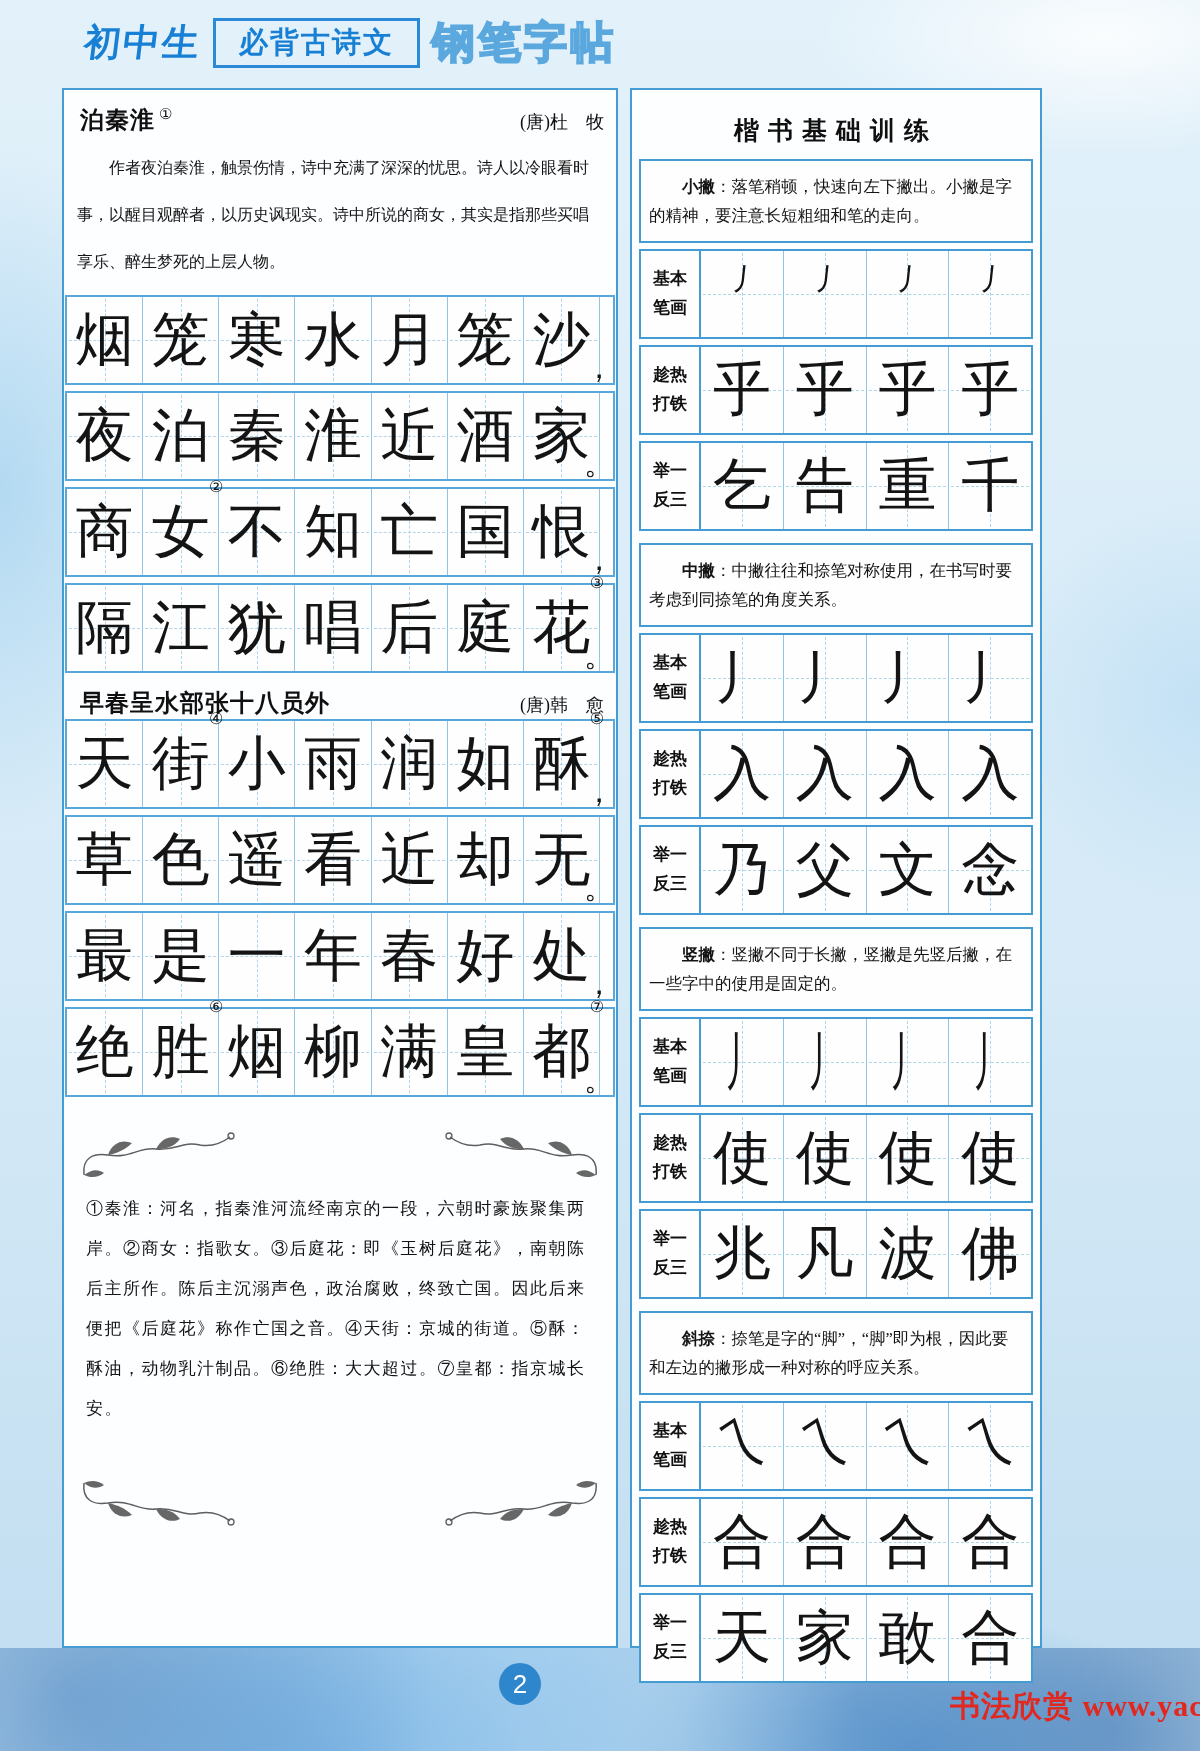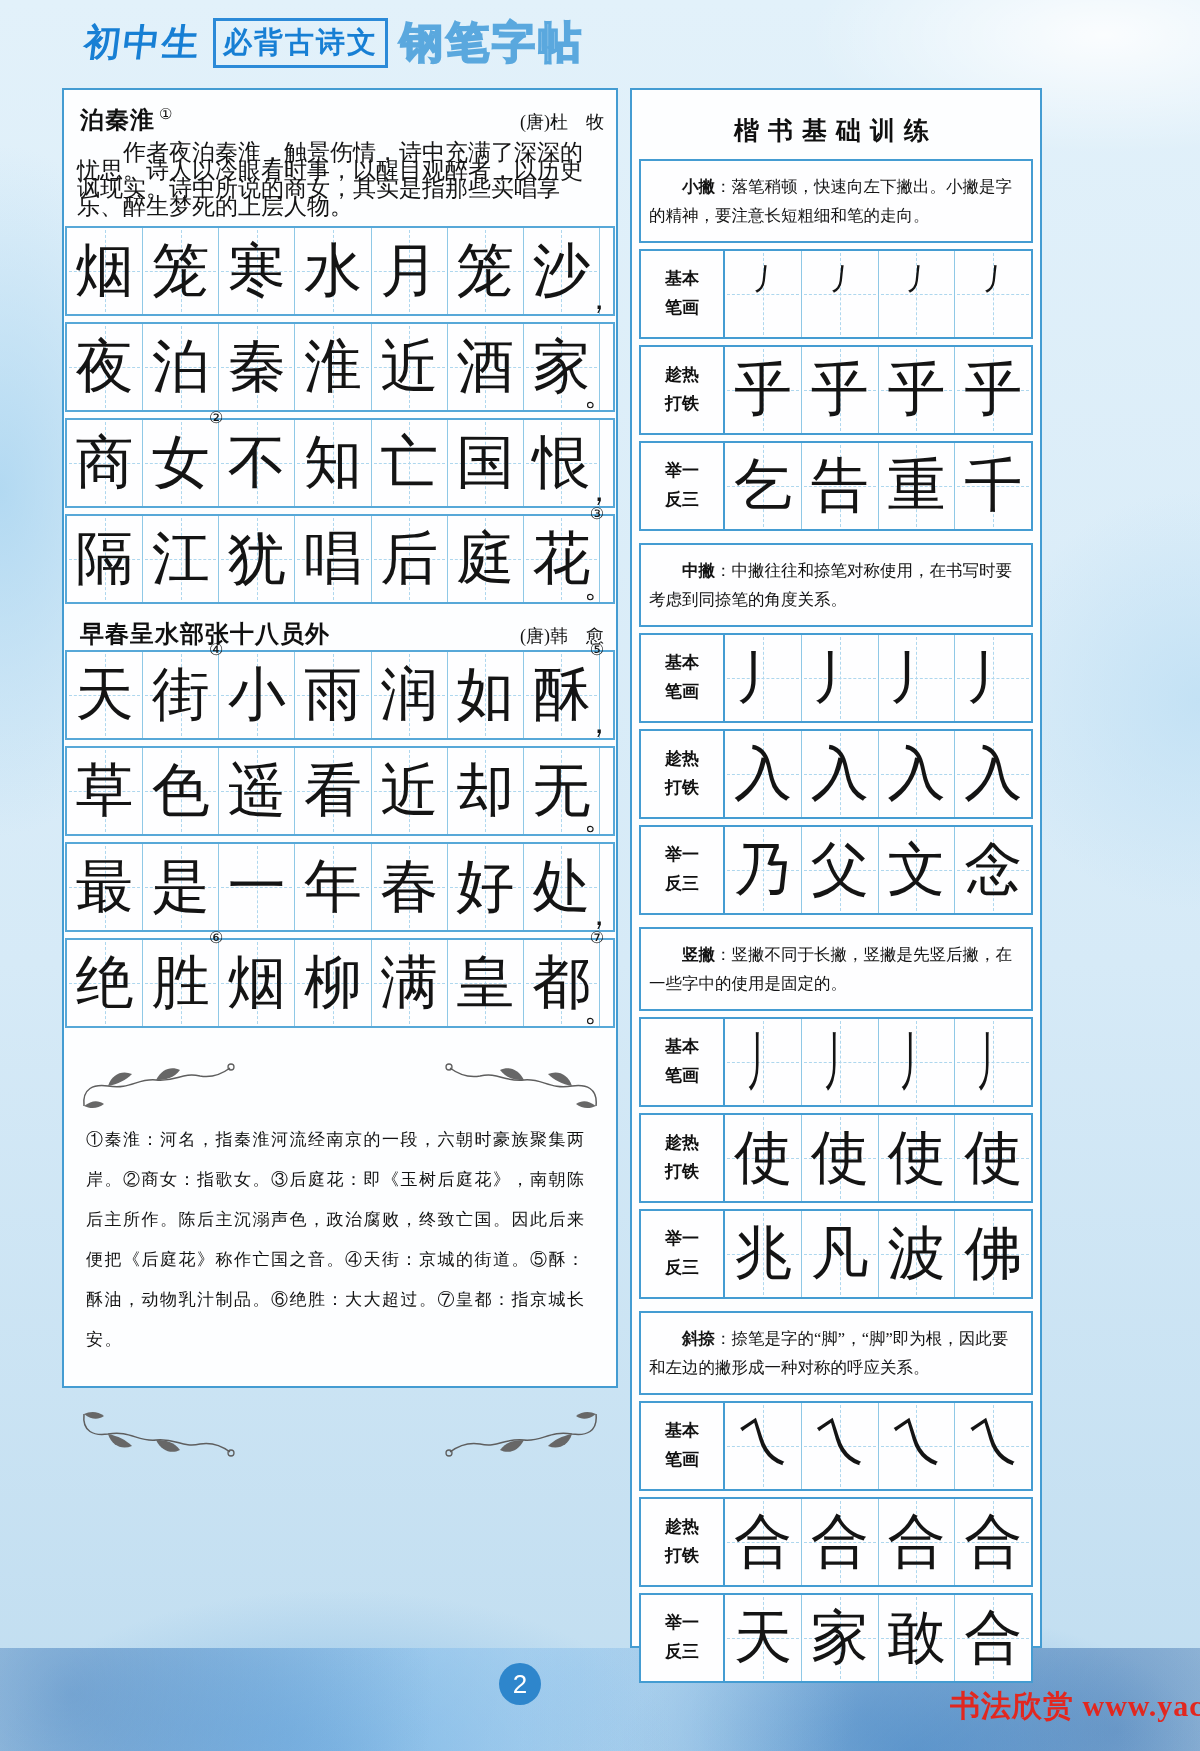--- a/index.html
+++ b/index.html
@@ -16,32 +16,32 @@
   .bg-bottom{position:absolute;left:0;right:0;top:1648px;bottom:0;pointer-events:none;
     background:
       radial-gradient(circle at 6% 45%, rgba(38,98,168,.40), transparent 32%),
       radial-gradient(circle at 24% 85%, rgba(122,182,232,.65), transparent 42%),
       radial-gradient(circle at 48% 25%, rgba(160,205,240,.55), transparent 45%),
       radial-gradient(circle at 72% 65%, rgba(70,132,196,.45), transparent 40%),
       radial-gradient(circle at 93% 80%, rgba(30,86,156,.45), transparent 38%);}
   
   .logo{position:absolute;left:84px;top:14px;display:flex;align-items:center;gap:12px;font-family:"Liberation Sans",sans-serif;}
   .logo-1{font-size:37px;font-weight:bold;color:#177fd4;transform:skewX(-7deg);letter-spacing:2px;}
-  .logo-2{font-size:29px;font-weight:bold;color:#177fd4;border:3px solid #2b8ad8;padding:2px 7px;letter-spacing:2px;}
+  .logo-2{font-size:29px;font-weight:bold;color:#177fd4;border:3px solid #2b8ad8;padding:2px 23px;letter-spacing:2px;}
   .logo-3{font-size:43px;font-weight:bold;color:#e3f1fb;-webkit-text-stroke:2px #5aa8de;text-stroke:2px #5aa8de;letter-spacing:3px;}
   
   .panel{position:absolute;top:88px;background:#fdfeff;border:2px solid #449cd2;box-sizing:border-box;}
-  .panel.left{left:62px;width:556px;height:1300px;}
+  .panel.left{left:62px;width:556px;height:1560px;}
   .panel.right{left:630px;width:412px;height:1560px;}
   
   .poem-head{display:flex;align-items:baseline;justify-content:space-between;padding:0 12px 0 16px;margin-top:14px;}
   .poem-title{font-family:"Liberation Sans",sans-serif;font-size:24px;font-weight:bold;color:#101010;margin:0;letter-spacing:1px;}
   .tsup{font-size:15px;font-weight:normal;vertical-align:super;margin-left:4px;}
   .poem-author{font-size:18px;color:#101010;}
-  .poem-intro{font-size:23px;line-height:18px;text-indent:2em;margin:8px 13px 10px;color:#141414;}
+  .poem-intro{font-size:16px;line-height:47px;text-indent:2em;margin:8px 13px 10px;color:#141414;}
   .pgrid{margin:0 1px;}
   .pgrid-row{display:flex;height:86px;border:2px solid #57a8d8;margin-bottom:6px;position:relative;padding-right:13px;background:#fefeff;}
   .pcell{flex:1;position:relative;border-right:1px solid #8fc8e6;display:flex;align-items:center;justify-content:center;}
   .pcell::before{content:'';position:absolute;left:2px;right:2px;top:50%;border-top:1px dashed #aed7ee;}
   .pcell::after{content:'';position:absolute;top:2px;bottom:2px;left:50%;border-left:1px dashed #aed7ee;}
   .pchar{position:relative;z-index:1;font-size:58px;line-height:1;color:#141414;}
   .psup{position:absolute;top:-12px;right:-5px;font-size:16px;color:#141414;z-index:2;background:transparent;}
   .ppunct{position:absolute;right:-1px;bottom:-6px;font-size:30px;color:#141414;}
   
   .notes{position:relative;margin:26px 10px 0;height:412px;padding:66px 12px 0;box-sizing:border-box;}
@@ -52,21 +52,21 @@
   .fl.bl{left:4px;bottom:2px;transform:scaleY(-1);}
   .fl.br{right:4px;bottom:2px;transform:scale(-1,-1);}
   .fl svg{width:100%;height:100%;}
   
   .t-header{font-family:"Liberation Sans",sans-serif;font-size:25px;font-weight:bold;text-align:center;letter-spacing:9px;margin:24px 0 0;color:#101010;}
   .t-section{margin-top:12px;}
   .t-desc{margin:0 7px;border:2px solid #449cd2;padding:11px 8px;font-size:16.5px;line-height:29px;text-indent:2em;color:#141414;background:#fefeff;}
   .t-desc b{font-family:"Liberation Sans",sans-serif;}
   .t-row{display:flex;height:86px;border:2px solid #449cd2;margin:6px 7px 0;background:#fefeff;}
   .t-label{width:50px;border-right:2px solid #449cd2;display:flex;align-items:center;justify-content:center;text-align:center;
-    font-family:"Liberation Sans",sans-serif;font-size:17px;font-weight:bold;line-height:1.7;padding:0 16px;word-break:break-all;color:#101010;}
+    font-family:"Liberation Sans",sans-serif;font-size:17px;font-weight:bold;line-height:1.7;padding:0 4px;word-break:break-all;color:#101010;}
   .t-cell{flex:1;position:relative;border-right:1px solid #8fc8e6;display:flex;align-items:center;justify-content:center;}
   .t-cell:last-child{border-right:none;}
   .t-cell::before{content:'';position:absolute;left:2px;right:2px;top:50%;border-top:1px dashed #aed7ee;}
   .t-cell::after{content:'';position:absolute;top:2px;bottom:2px;left:50%;border-left:1px dashed #aed7ee;}
   .t-char{position:relative;z-index:1;font-size:58px;line-height:1;color:#141414;}
   .stroke-small .t-char{font-size:30px;transform:translate(6px,-14px) rotate(6deg);}
   .stroke-mid .t-char{font-size:56px;}
   .stroke-vert .t-char{font-size:62px;transform:scaleX(.55);}
   .stroke-na .t-char{font-size:48px;transform:translateY(-4px);}
   

